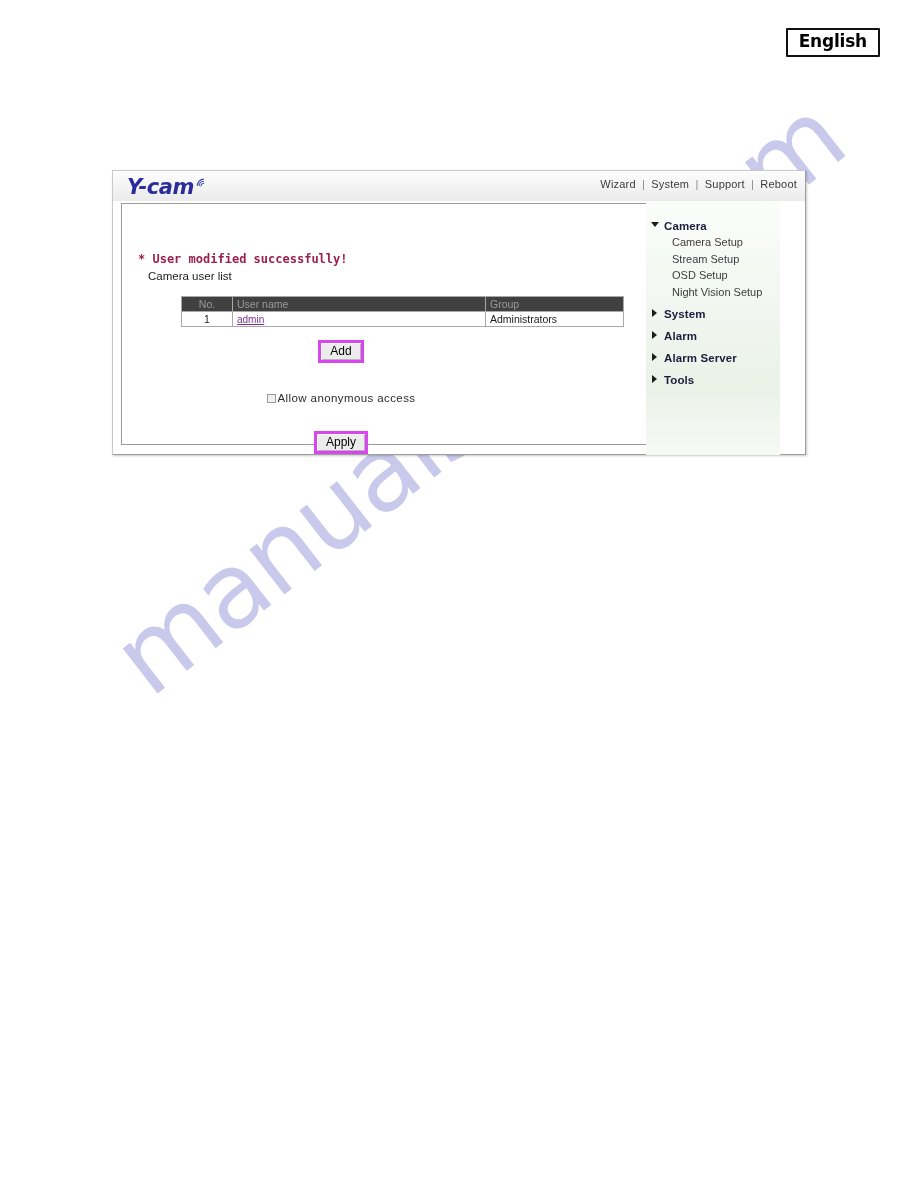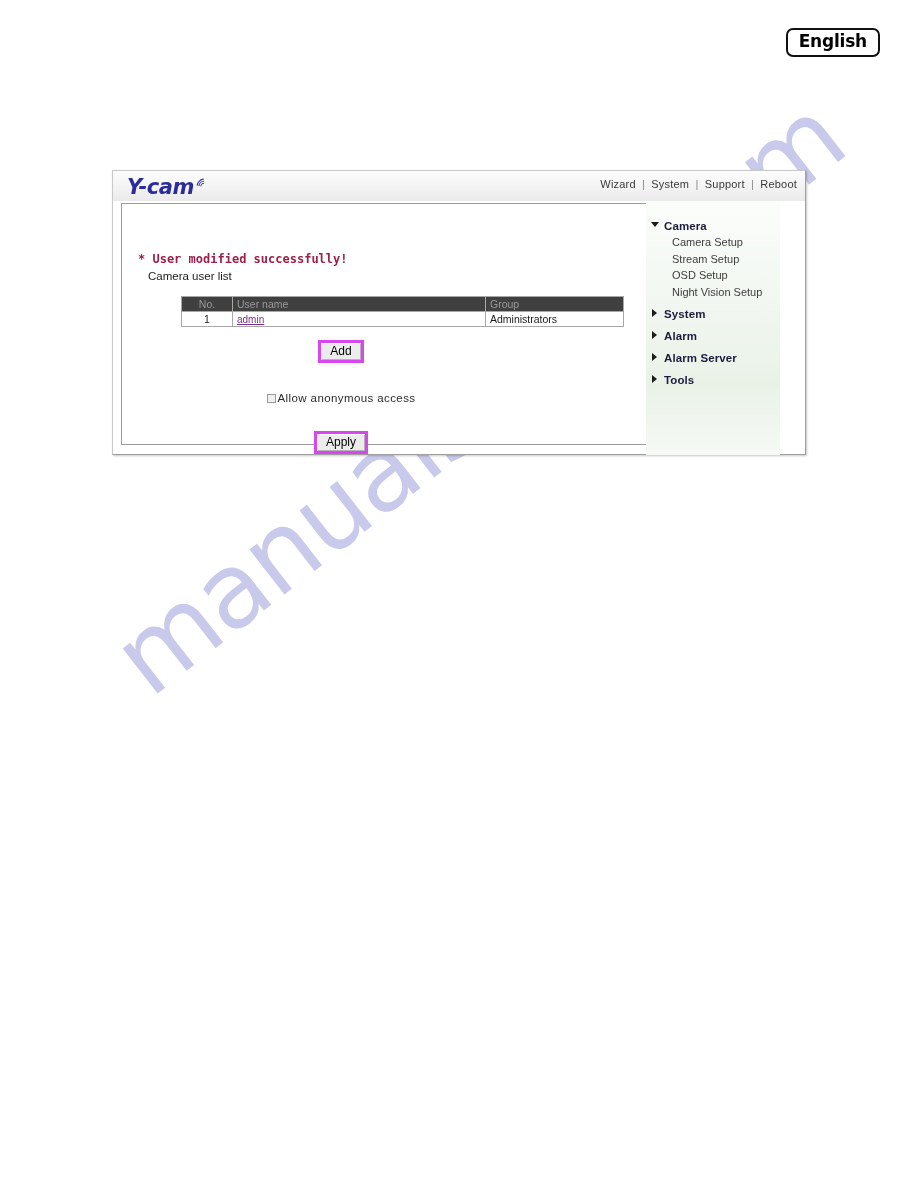--- a/index.html
+++ b/index.html
@@ -42,21 +42,21 @@
     white-space: nowrap;
     user-select: none;
   }
 
   
   #lang-badge {
     position: absolute;
     right: 38px;
     top: 28px;
     border: 2px solid #111111;
-    border-radius: 7px;
+    border-radius: 1px;
     padding: 2px 11px 4px 11px;
     background: #ffffff;
     z-index: 20;
   }
   #lang-badge .lang-text {
     font-family: "DejaVu Sans", sans-serif;
     font-size: 17px;
     font-weight: bold;
     color: #000000;
     line-height: 18px;

